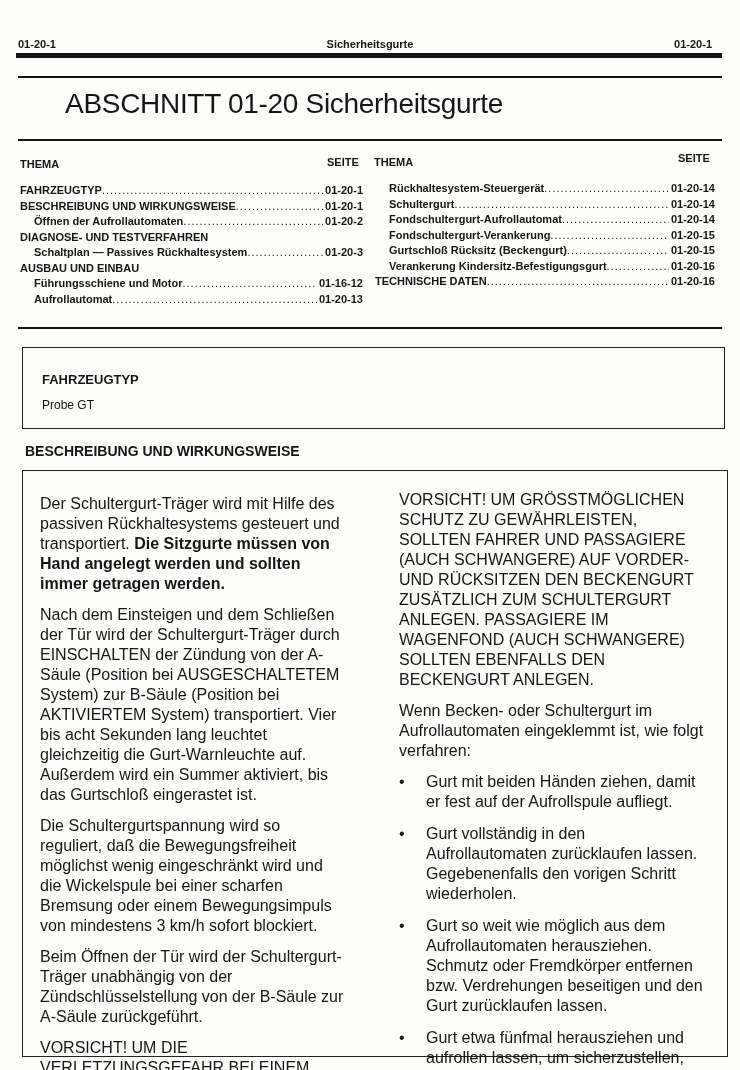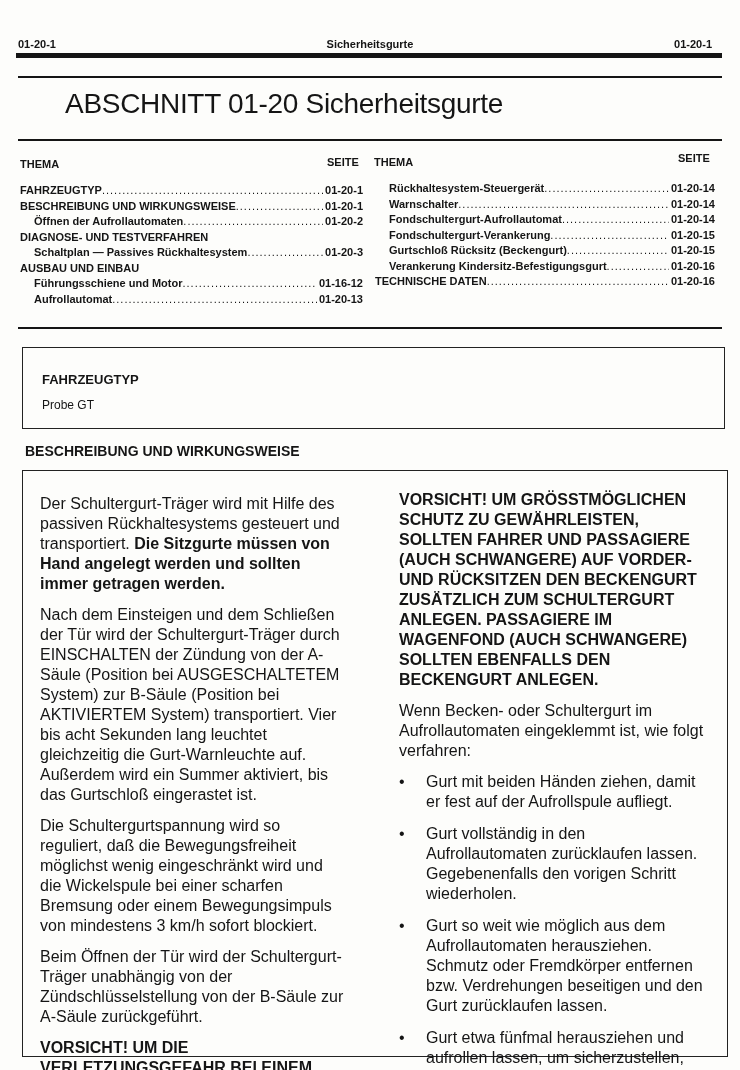--- a/index.html
+++ b/index.html
@@ -22,21 +22,21 @@
   .toc .row.sub { padding-left: 14px; }
   .toc .dots { flex: 1; overflow: hidden; letter-spacing: 1px; }
   .toc .dots::after { content: "............................................................................................................................................"; }
   .toc .pg { font-weight: bold; padding-left: 2px; }
   .box { position: absolute; border: 1.5px solid #222; }
   .vt-title { left: 42px; top: 372px; font-size: 13px; font-weight: bold; }
   .vt-value { left: 42px; top: 398px; font-size: 12px; }
   .bw-title { left: 25px; top: 443px; font-size: 14px; font-weight: bold; }
   .col { font-size: 16px; line-height: 20px; }
   .col p { margin: 0 0 11px 0; }
-  .col .warn { font-weight: bold; }
+  .col .warn { font-weight: normal; }
   .col b { font-weight: bold; }
   .col ul { margin: 0; padding: 0; list-style: none; }
   .col li { position: relative; padding-left: 27px; margin-bottom: 12px; }
   .col li .bullet { position: absolute; left: 0; top: 0; }
 </style>
 </head>
 <body>
 
 <div class="abs running-head rh-left">01-20-1</div>
 <div class="abs running-head rh-center">Sicherheitsgurte</div>
@@ -91,21 +91,21 @@
     </div>
   </div>
 
 <div class="abs toc" id="toc-right" style="left:375px; top:181px; width:340px;text-align:center;">
     <div class="row sub">
       <span class="t">Rückhaltesystem-Steuergerät</span>
       <span class="dots"></span>
       <span class="pg">01-20-14</span>
     </div>
     <div class="row sub">
-      <span class="t">Warnschalter</span>
+      <span class="t">Schultergurt</span>
       <span class="dots"></span>
       <span class="pg">01-20-14</span>
     </div>
     <div class="row sub">
       <span class="t">Fondschultergurt-Aufrollautomat</span>
       <span class="dots"></span>
       <span class="pg">01-20-14</span>
     </div>
     <div class="row sub">
       <span class="t">Fondschultergurt-Verankerung</span>

